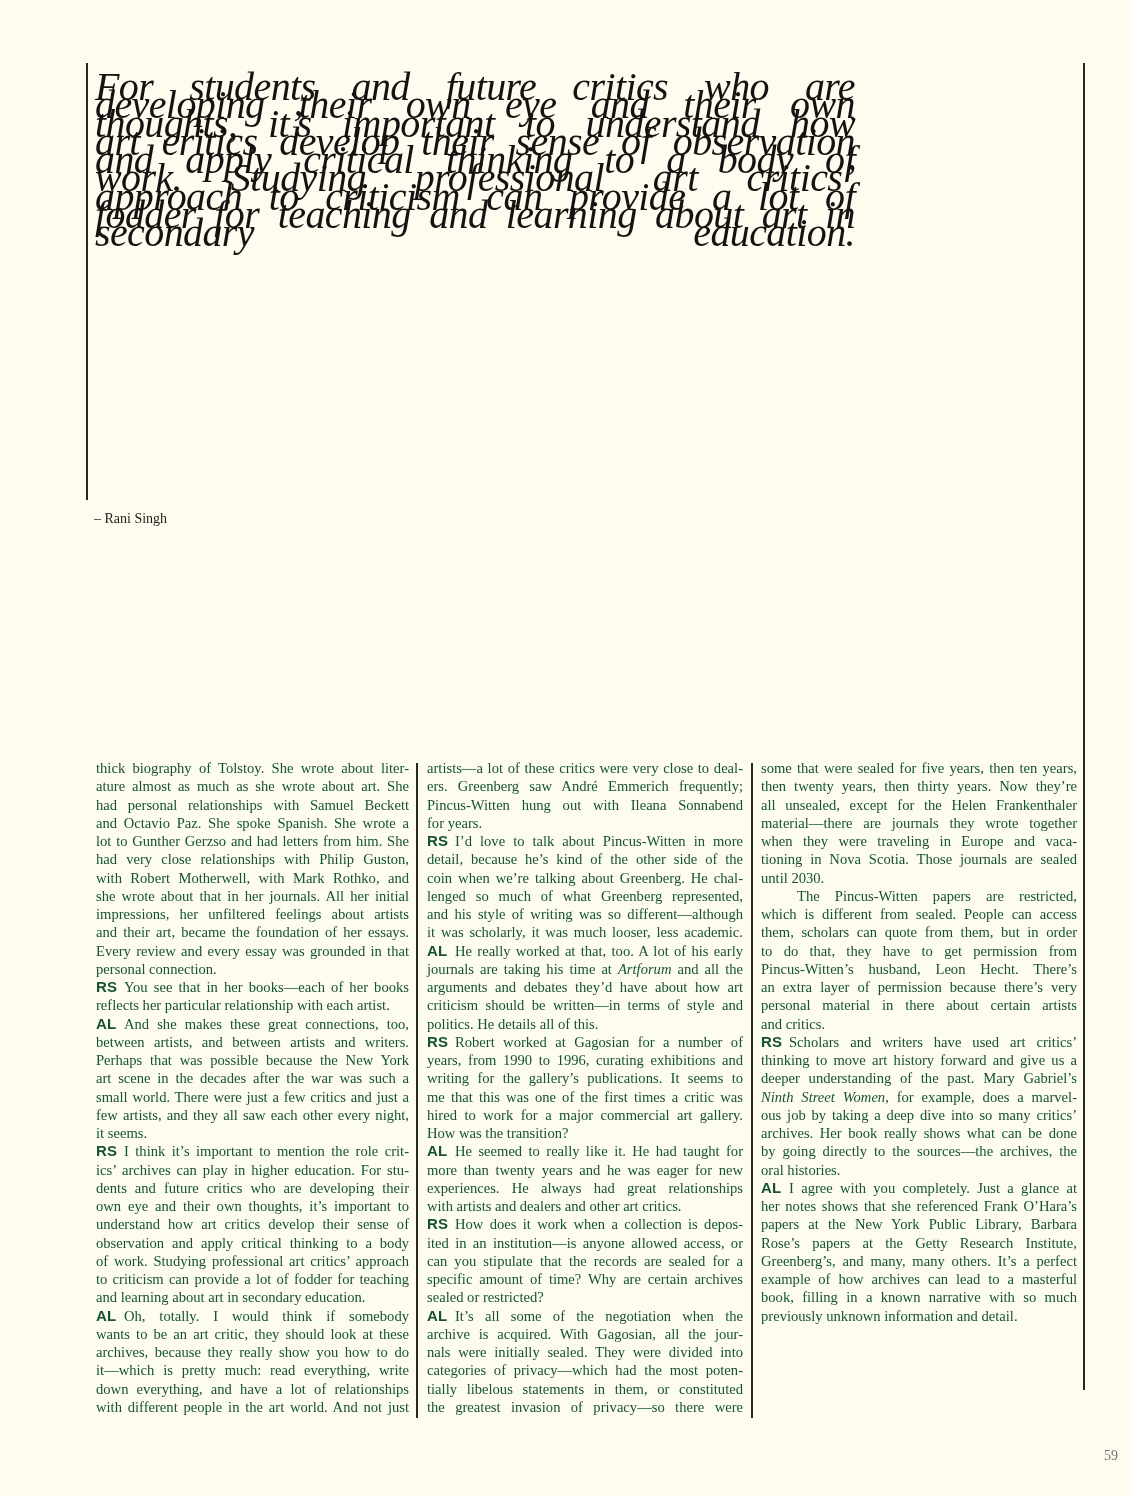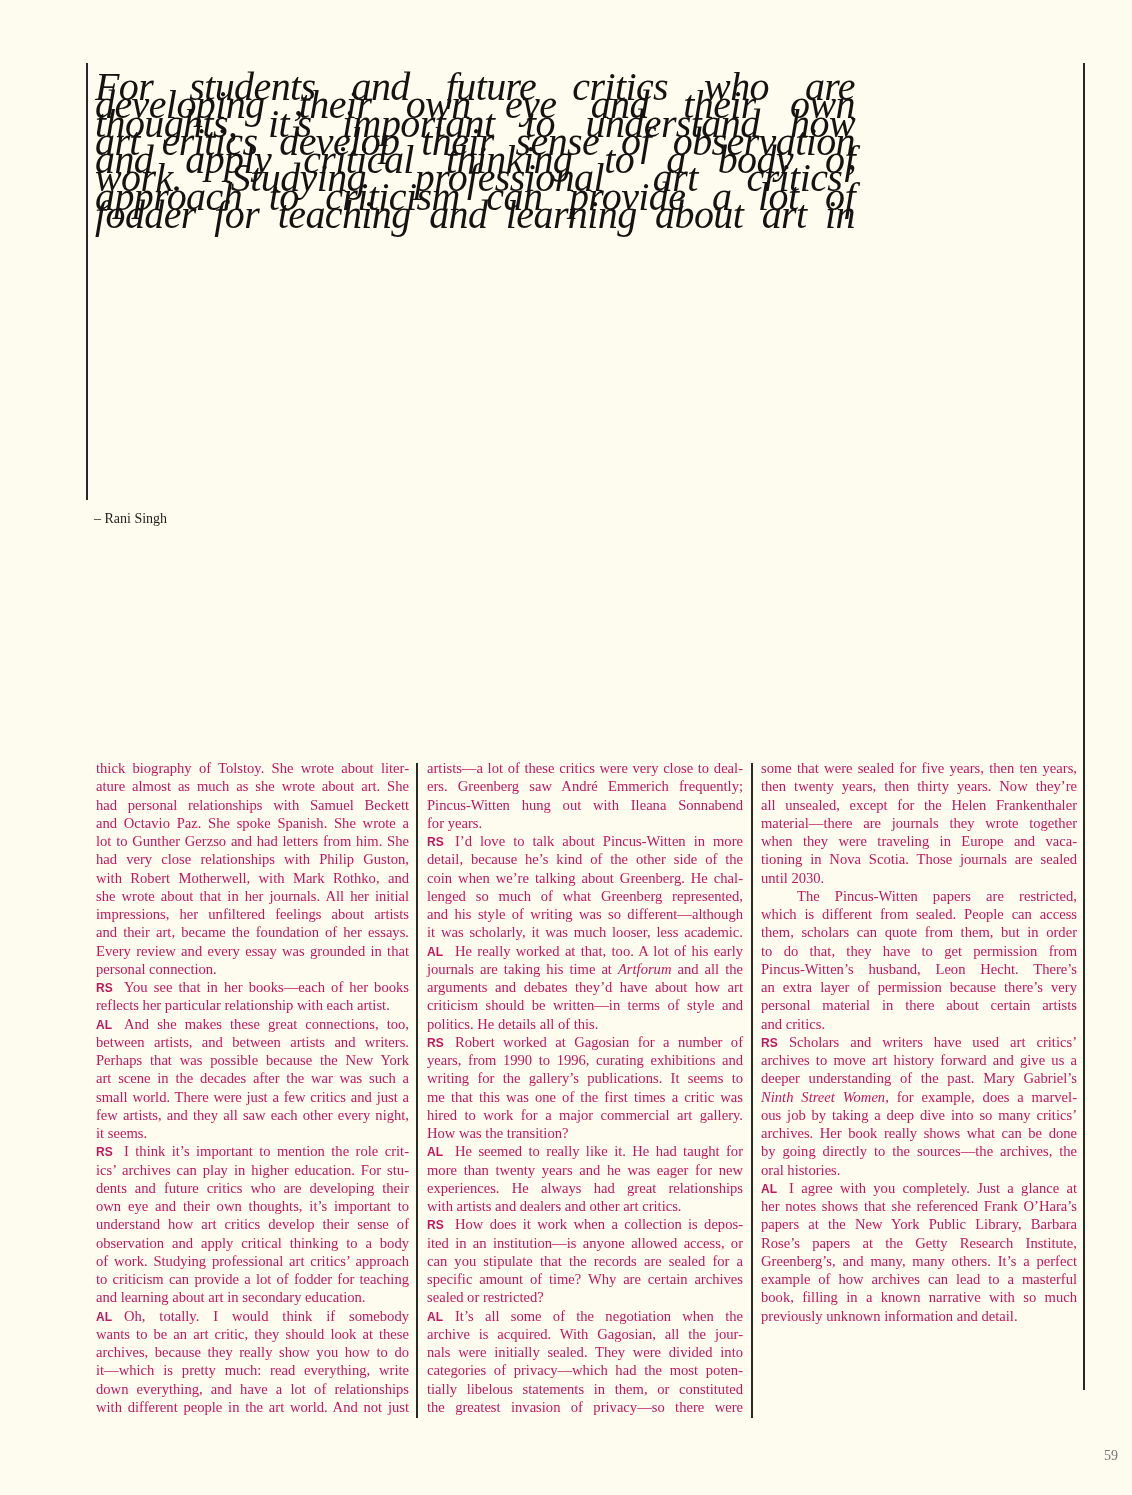--- a/index.html
+++ b/index.html
@@ -20,34 +20,34 @@
       letter-spacing: -0.6px; color: #141311;
     }
     .pullquote .ln { display: block; white-space: nowrap; }
     .attribution {
       position: absolute; left: 94px; top: 510px;
       font-size: 14px; line-height: 18px; color: #1e1d1a;
     }
 
     .col {
       position: absolute; top: 759px; font-size: 14.6px; line-height: 18.25px;
-      color: #be185d;
+      color: #14532d;
     }
     #col-1 { left: 96px; width: 313px; }
     #col-2 { left: 427px; width: 316px; }
     #col-3 { left: 761px; width: 316px; }
     .ln {
       display: block; white-space: nowrap; text-align: justify;
       text-align-last: justify; height: 18.25px; overflow: visible;
     }
     .ln.last { text-align-last: left; }
     .ln.indent { padding-left: 36px; }
     .spk {
       font-family: "Liberation Sans", "DejaVu Sans", sans-serif;
-      font-weight: bold; font-size: 12px; display: inline-block;
+      font-weight: bold; font-size: 15px; display: inline-block;
       width: 28px; letter-spacing: 0.2px;
     }
     .ital { font-style: italic; }
     .pagenum {
       position: absolute; left: 1060px; top: 1448px; font-size: 14px; color: #737373; margin-left: 44px;
     }
   </style>
 </head>
 <body>
 
@@ -58,20 +58,21 @@
 
 <div class="pullquote" id="pullquote">
     <span class="ln">For students and future critics who are</span>
     <span class="ln">developing their own eye and their own</span>
     <span class="ln">thoughts, it’s important to understand how</span>
     <span class="ln">art critics develop their sense of observation</span>
     <span class="ln">and apply critical thinking to a body of</span>
     <span class="ln">work. Studying professional art critics’</span>
     <span class="ln">approach to criticism can provide a lot of</span>
     <span class="ln">fodder for teaching and learning about art in</span>
+    <span class="ln">secondary education.</span>
   </div>
 <div class="attribution">– Rani Singh</div>
 
 <div class="col" id="col-1">
     <span class="ln"><span>thick biography of Tolstoy. She wrote about liter-</span></span>
     <span class="ln"><span>ature almost as much as she wrote about art. She</span></span>
     <span class="ln"><span>had personal relationships with Samuel Beckett</span></span>
     <span class="ln"><span>and Octavio Paz. She spoke Spanish. She wrote a</span></span>
     <span class="ln"><span>lot to Gunther Gerzso and had letters from him. She</span></span>
     <span class="ln"><span>had very close relationships with Philip Guston,</span></span>
@@ -154,21 +155,21 @@
     <span class="ln last"><span>until 2030.</span></span>
     <span class="ln indent"><span>The Pincus-Witten papers are restricted,</span></span>
     <span class="ln"><span>which is different from sealed. People can access</span></span>
     <span class="ln"><span>them, scholars can quote from them, but in order</span></span>
     <span class="ln"><span>to do that, they have to get permission from</span></span>
     <span class="ln"><span>Pincus-Witten’s husband, Leon Hecht. There’s</span></span>
     <span class="ln"><span>an extra layer of permission because there’s very</span></span>
     <span class="ln"><span>personal material in there about certain artists</span></span>
     <span class="ln last"><span>and critics.</span></span>
     <span class="ln"><span class="spk">RS</span><span>Scholars and writers have used art critics’</span></span>
-    <span class="ln"><span>archives to move art history forward and give us a</span></span>
+    <span class="ln"><span>thinking to move art history forward and give us a</span></span>
     <span class="ln"><span>deeper understanding of the past. Mary Gabriel’s</span></span>
     <span class="ln"><span></span><span class="ital">Ninth Street Women</span><span>, for example, does a marvel-</span></span>
     <span class="ln"><span>ous job by taking a deep dive into so many critics’</span></span>
     <span class="ln"><span>archives. Her book really shows what can be done</span></span>
     <span class="ln"><span>by going directly to the sources—the archives, the</span></span>
     <span class="ln last"><span>oral histories.</span></span>
     <span class="ln"><span class="spk">AL</span><span>I agree with you completely. Just a glance at</span></span>
     <span class="ln"><span>her notes shows that she referenced Frank O’Hara’s</span></span>
     <span class="ln"><span>papers at the New York Public Library, Barbara</span></span>
     <span class="ln"><span>Rose’s papers at the Getty Research Institute,</span></span>

